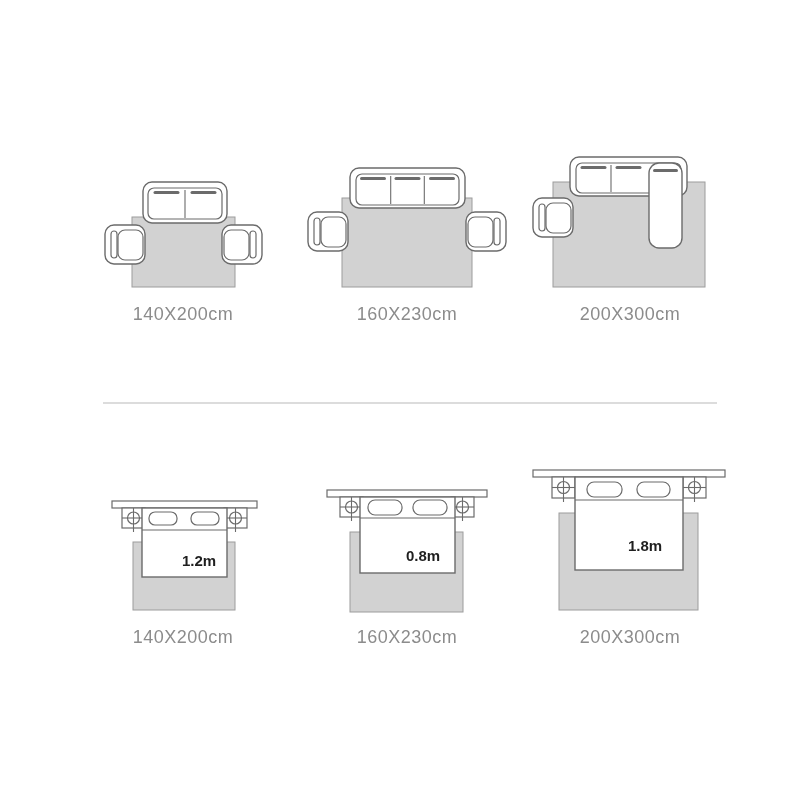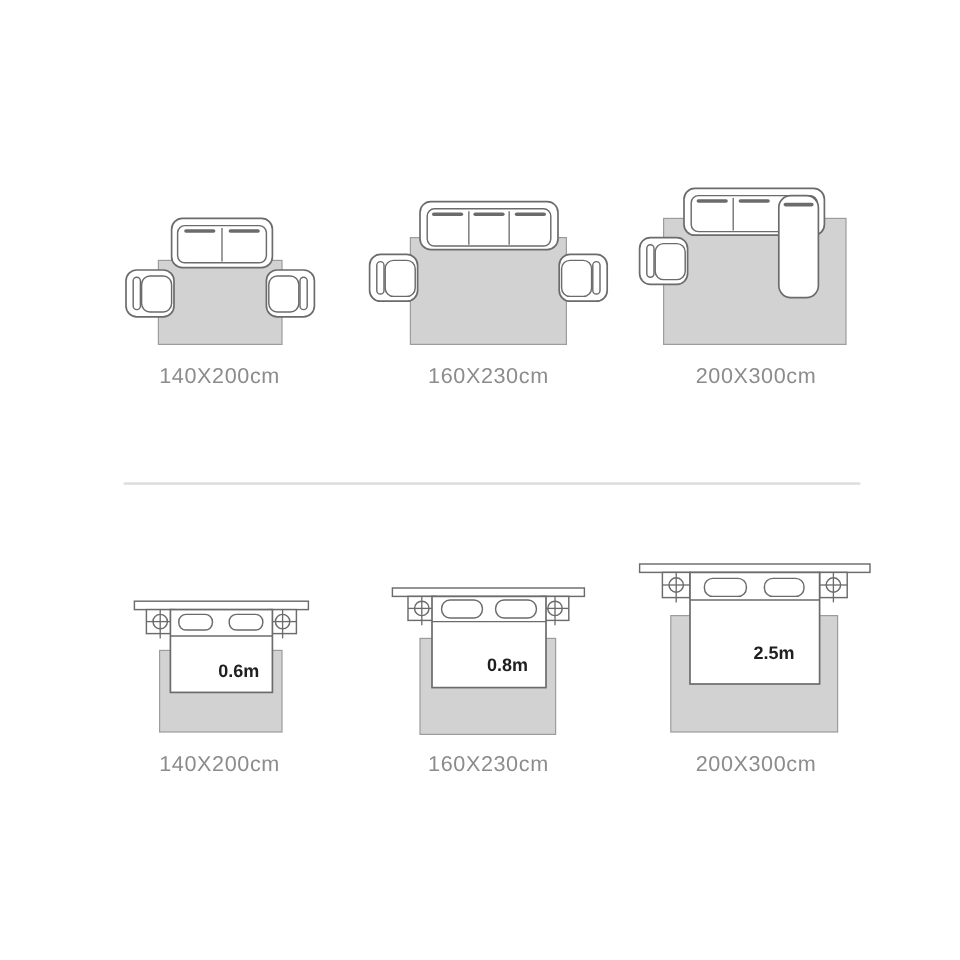--- a/index.html
+++ b/index.html
@@ -127,21 +127,21 @@
       <line class="ln" x1="0" y1="10" x2="23" y2="10"></line>
       <line class="ln" x1="11.5" y1="0" x2="11.5" y2="24"></line>
     </g>
     <g>
       <rect class="furn" x="42" y="18" width="85" height="69"></rect>
       <line class="ln" x1="42" y1="40" x2="127" y2="40"></line>
       <rect class="thin" x="49" y="22" width="28" height="13" rx="6"></rect>
       <rect class="thin" x="91" y="22" width="28" height="13" rx="6"></rect>
     </g>
   </svg>
-  <div class="bed-size" style="left:199px;top:560px">0.6m</div>
+  <div class="bed-size" style="left:199px;top:560px">1.2m</div>
   <div class="size-label" style="left:183px;top:637px">140X200cm</div>
 
   <svg class="diagram" style="left:320px;top:480px" width="175" height="140" viewBox="0 0 175 140">
     <rect class="rug" x="30" y="52" width="113" height="80"></rect>
     <rect class="thin" x="7" y="10" width="160" height="7"></rect>
     <g transform="translate(20,17)">
       <rect class="thin" x="0" y="0" width="23" height="20"></rect>
       <circle class="open" cx="11.5" cy="10" r="6"></circle>
       <line class="ln" x1="0" y1="10" x2="23" y2="10"></line>
       <line class="ln" x1="11.5" y1="0" x2="11.5" y2="24"></line>
@@ -177,16 +177,16 @@
       <line class="ln" x1="0" y1="10.5" x2="23" y2="10.5"></line>
       <line class="ln" x1="11.5" y1="0" x2="11.5" y2="25"></line>
     </g>
     <g>
       <rect class="furn" x="50" y="17" width="108" height="93"></rect>
       <line class="ln" x1="50" y1="40" x2="158" y2="40"></line>
       <rect class="thin" x="62" y="22" width="35" height="15" rx="7"></rect>
       <rect class="thin" x="112" y="22" width="33" height="15" rx="7"></rect>
     </g>
   </svg>
-  <div class="bed-size" style="left:645px;top:545px">2.5m</div>
+  <div class="bed-size" style="left:645px;top:545px">1.8m</div>
   <div class="size-label" style="left:630px;top:637px">200X300cm</div>
 
 </div>
 
 </body></html>

